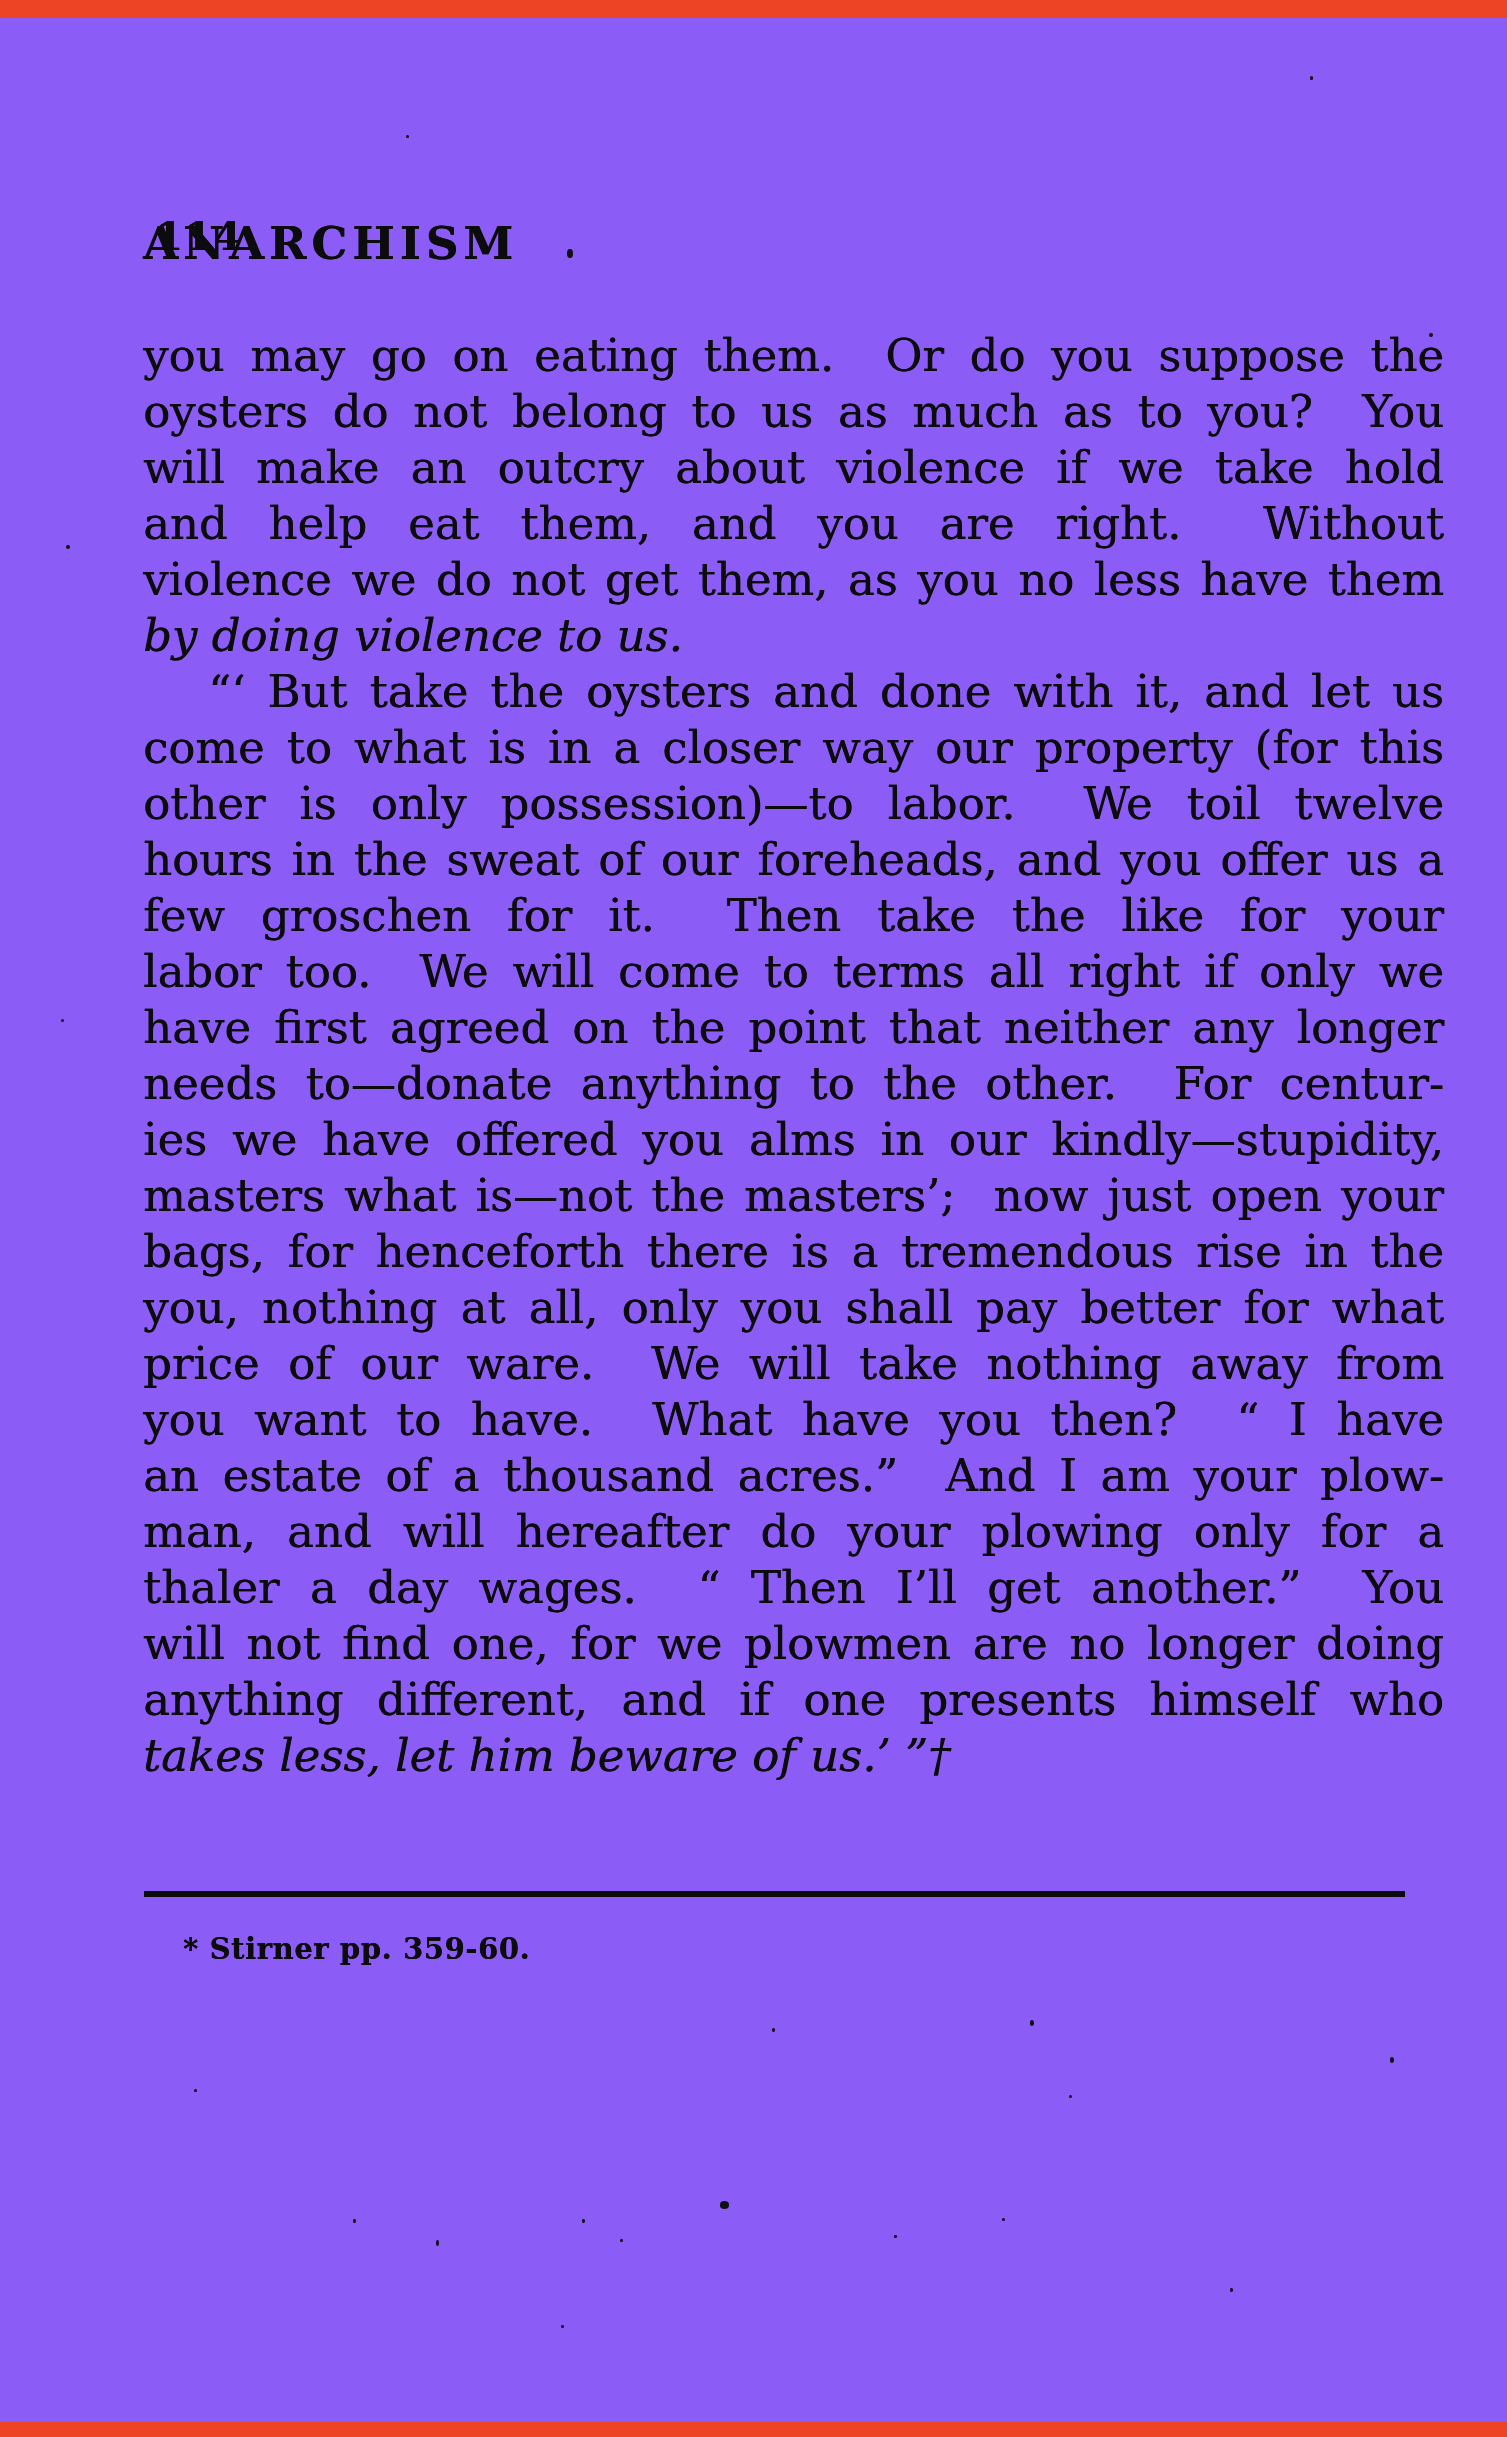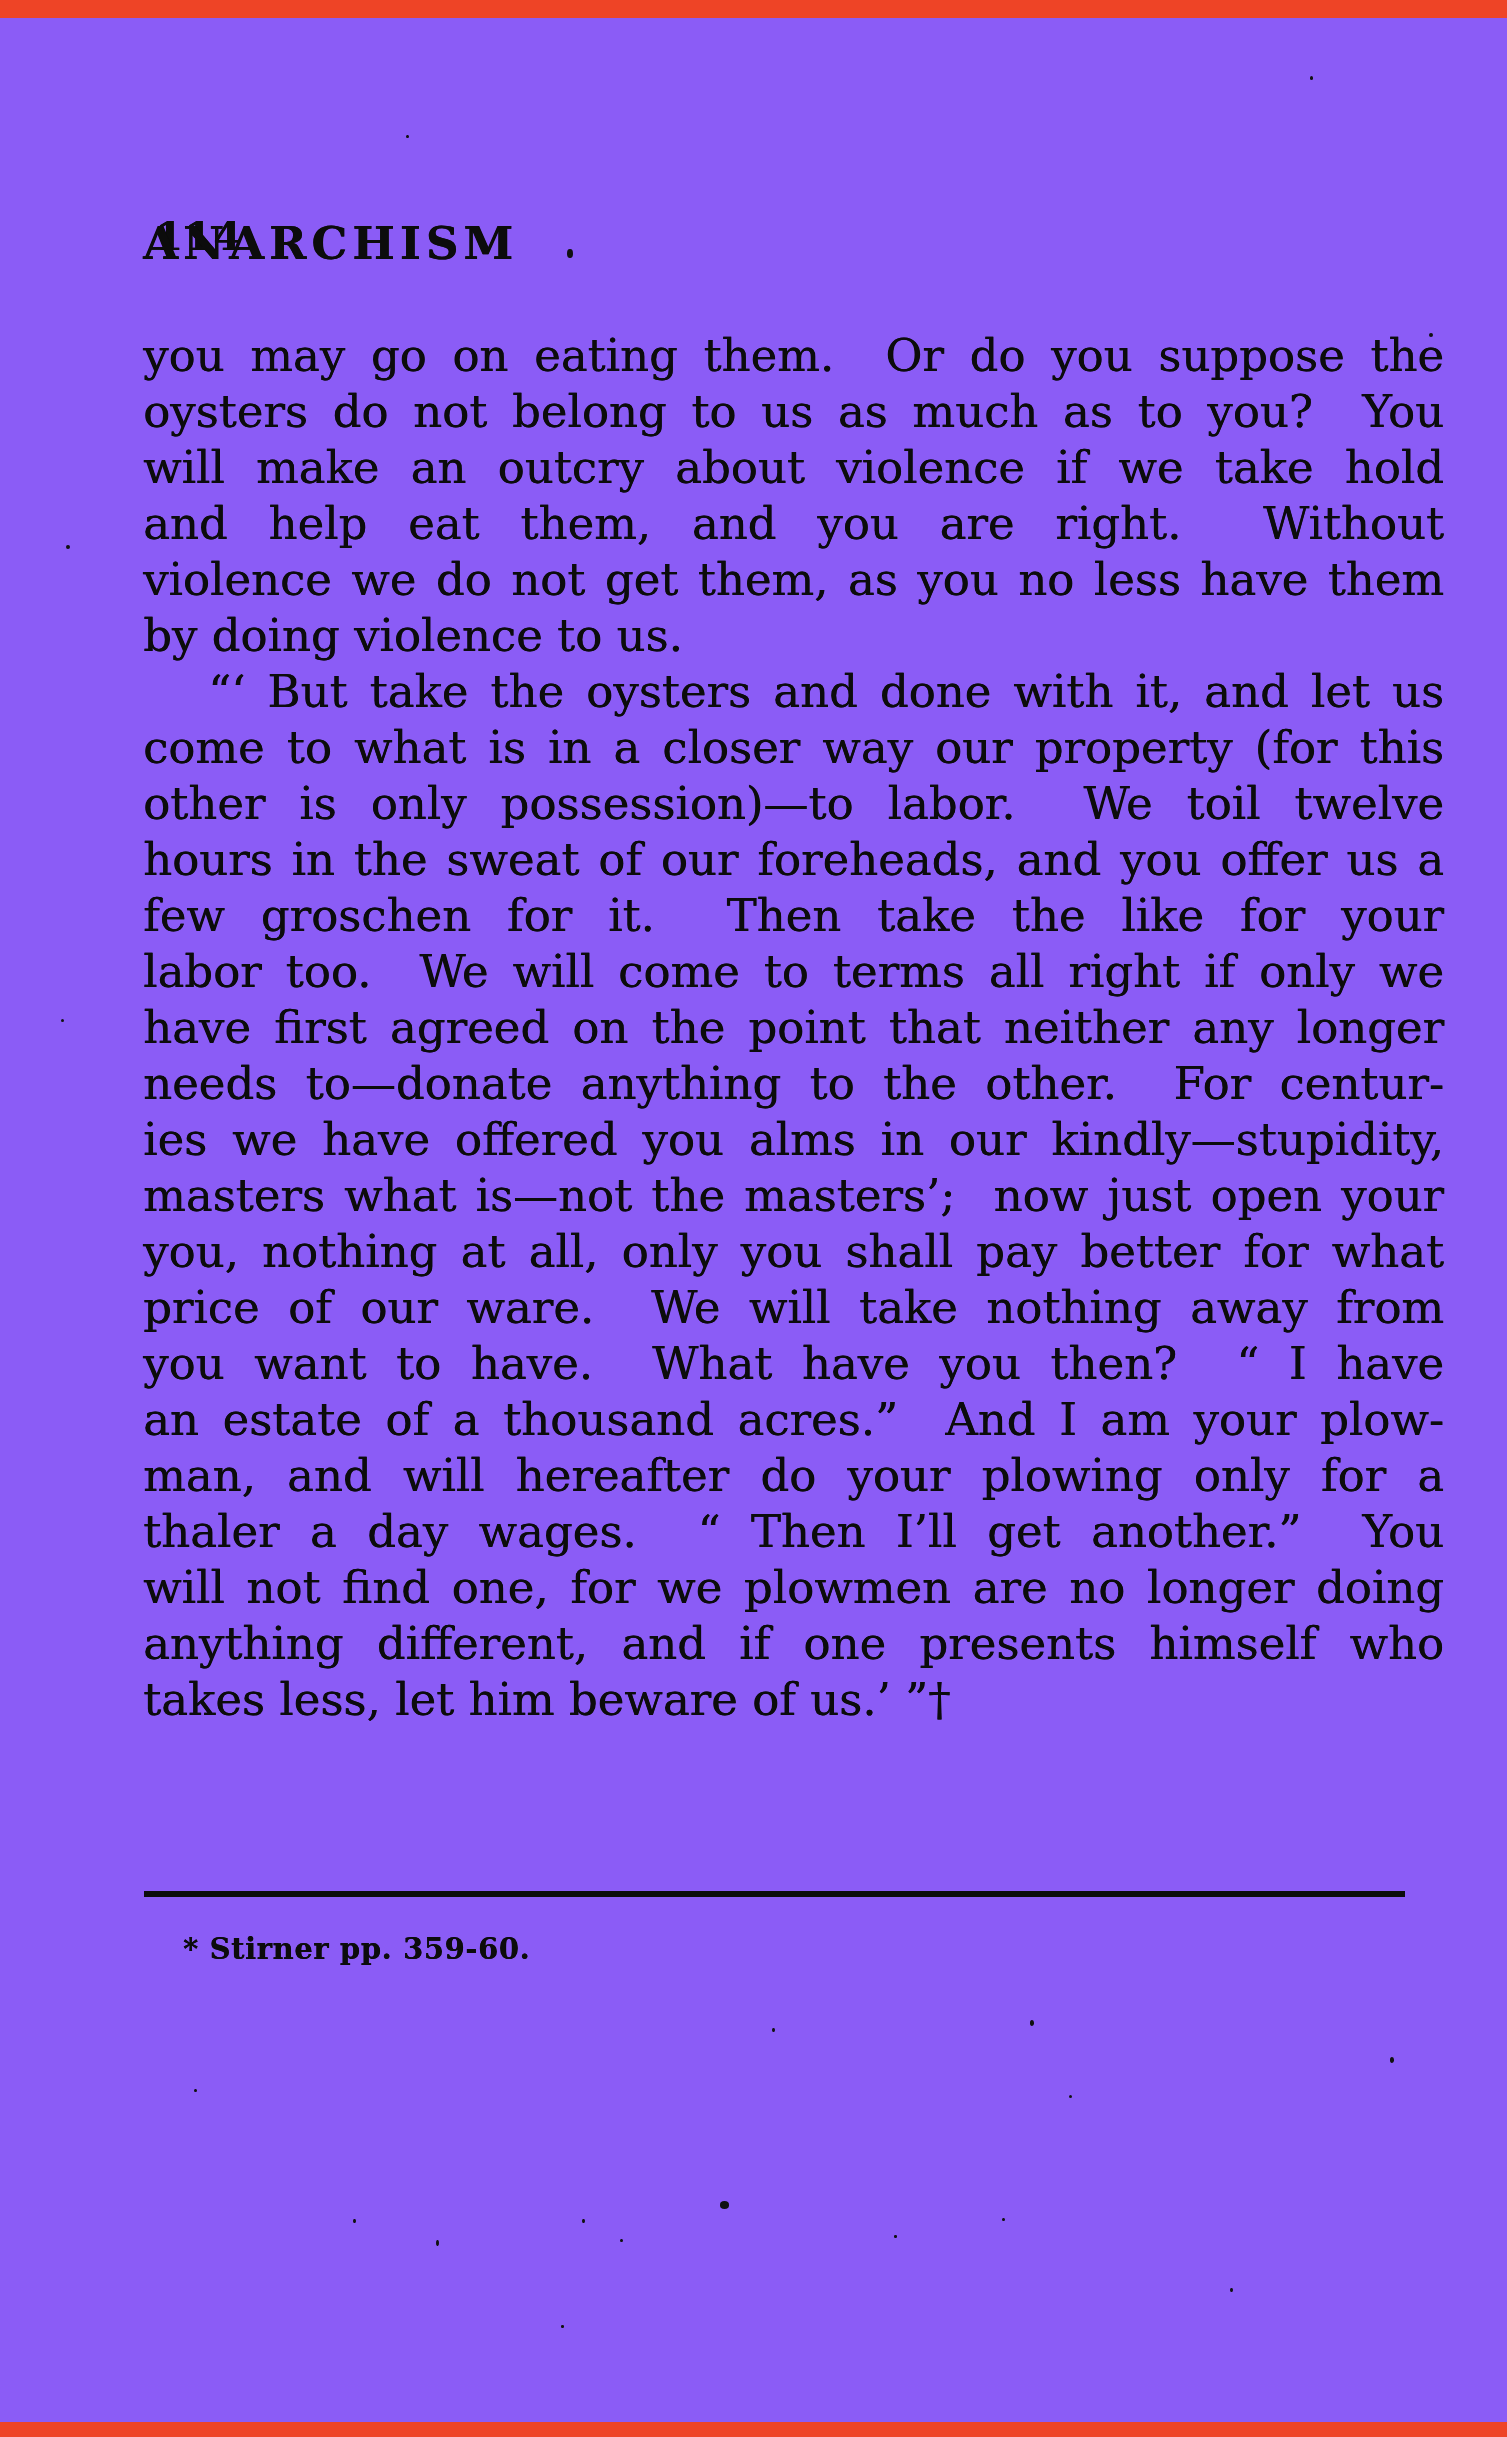--- a/index.html
+++ b/index.html
@@ -56,20 +56,21 @@
   .tline {
     white-space: pre-wrap;
     text-align: justify;
     text-align-last: justify;
     height: 56px;
     overflow: visible;
   }
   .tline.nolast {
     text-align: center;
     text-align-last: left;
+    font-style: italic;
   }
   .tline.indent {
     padding-left: 65px;
   }
   #footnote-rule {
     position: absolute;
     left: 144px;
     top: 1891px;
     width: 1261px;
     height: 5.6px;
@@ -111,20 +112,21 @@
       <div class="tline indent">“‘ But take the oysters and done with it, and let us</div>
       <div class="tline">come to what is in a closer way our property (for this</div>
       <div class="tline">other is only possession)—to labor.  We toil twelve</div>
       <div class="tline">hours in the sweat of our foreheads, and you offer us a</div>
       <div class="tline">few groschen for it.  Then take the like for your</div>
       <div class="tline">labor too.  We will come to terms all right if only we</div>
       <div class="tline">have first agreed on the point that neither any longer</div>
       <div class="tline">needs to—donate anything to the other.  For centur-</div>
       <div class="tline">ies we have offered you alms in our kindly—stupidity,</div>
       <div class="tline">masters what is—not the masters’;  now just open your</div>
+      <div class="tline">bags, for henceforth there is a tremendous rise in the</div>
       <div class="tline">you, nothing at all, only you shall pay better for what</div>
       <div class="tline">price of our ware.  We will take nothing away from</div>
       <div class="tline">you want to have.  What have you then?  “ I have</div>
       <div class="tline">an estate of a thousand acres.”  And I am your plow-</div>
       <div class="tline">man, and will hereafter do your plowing only for a</div>
       <div class="tline">thaler a day wages.  “ Then I’ll get another.”  You</div>
       <div class="tline">will not find one, for we plowmen are no longer doing</div>
       <div class="tline">anything different, and if one presents himself who</div>
       <div class="tline nolast">takes less, let him beware of us.’ ”†</div>
     </div>

